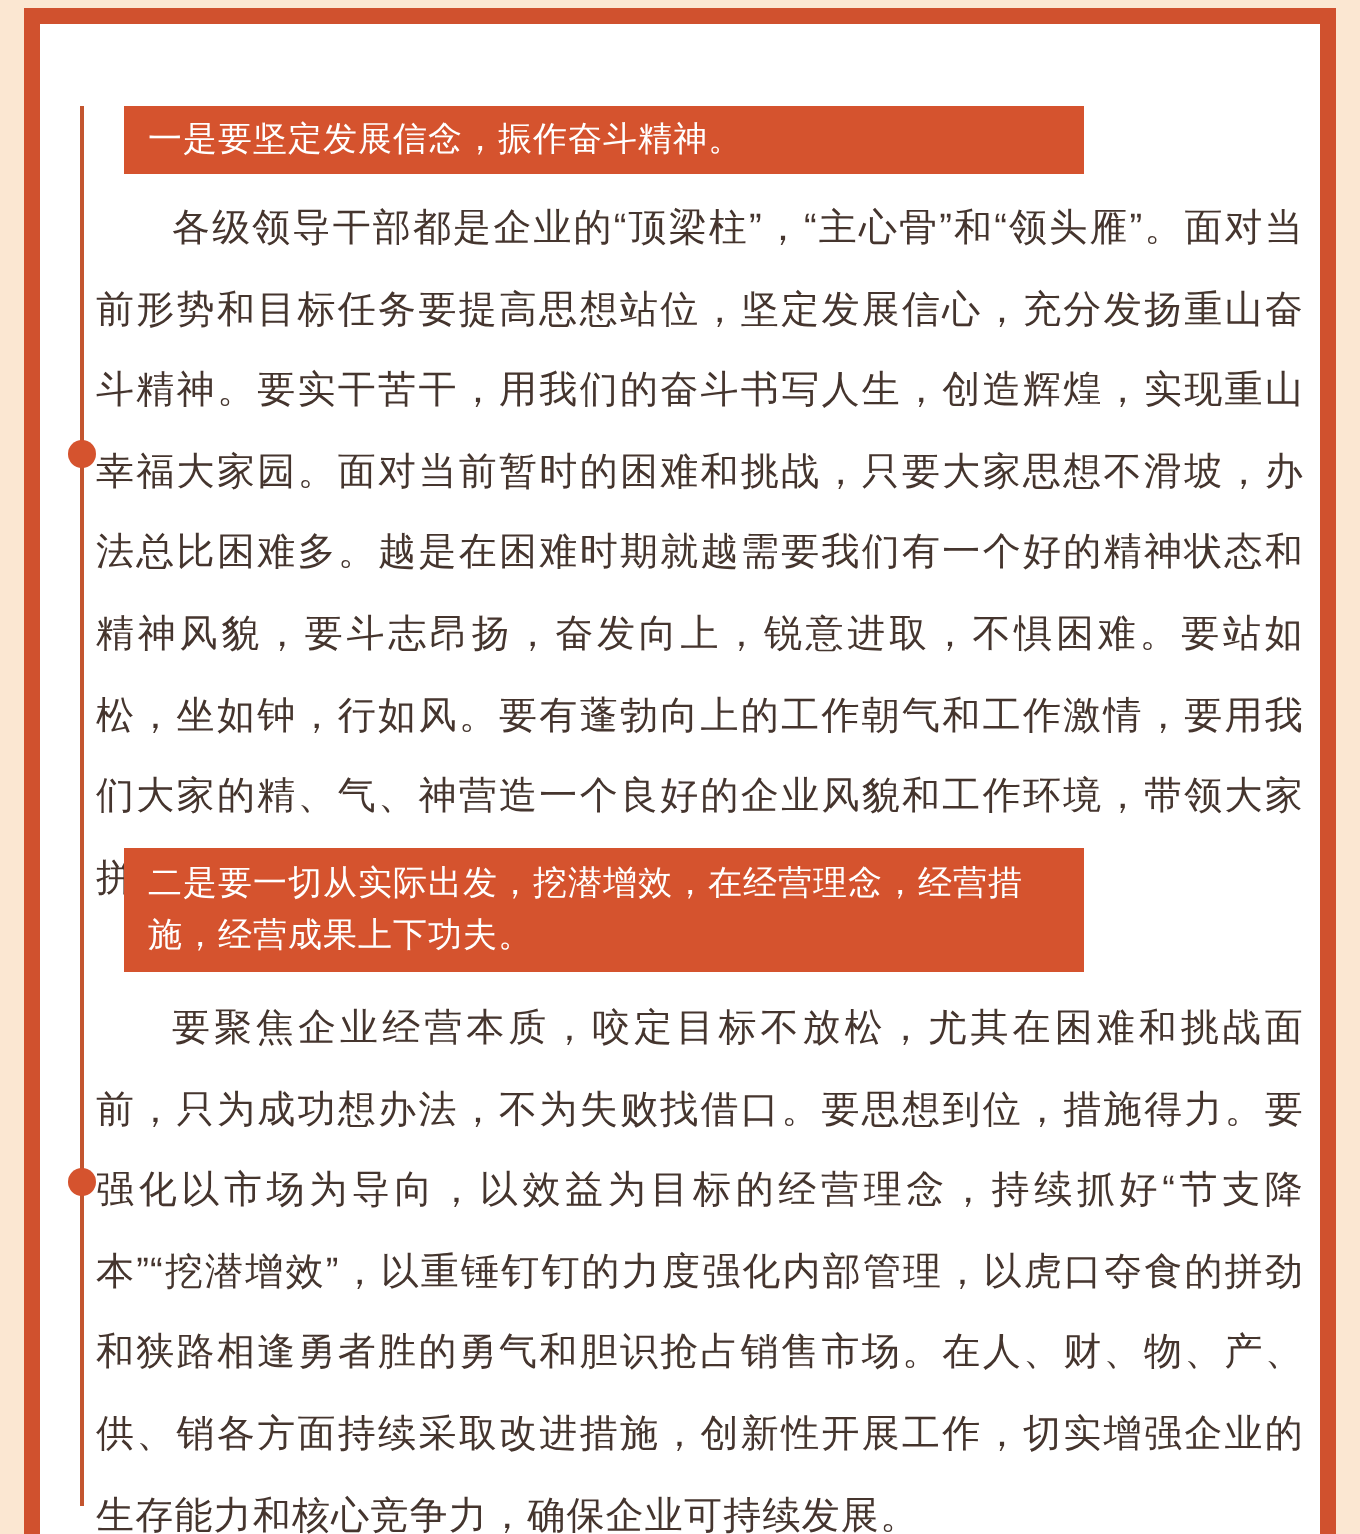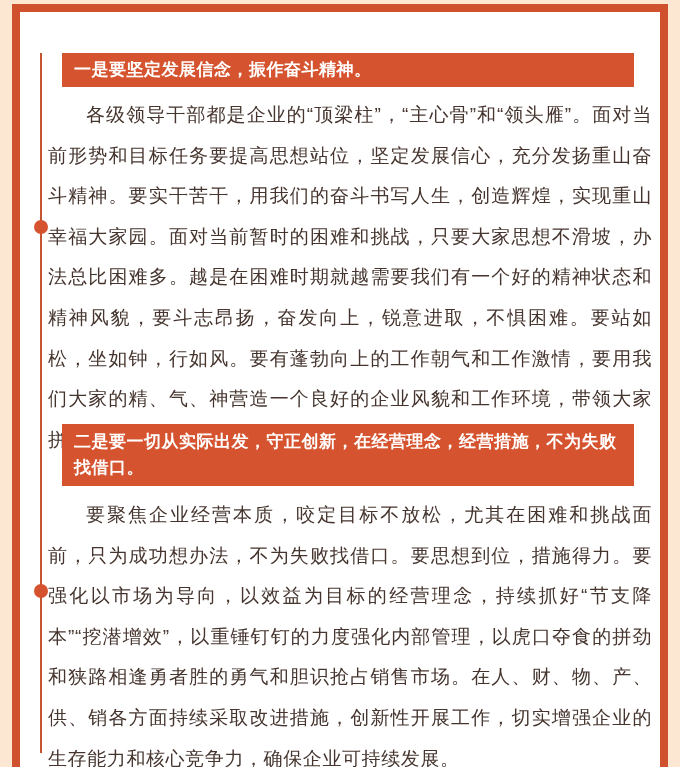--- a/index.html
+++ b/index.html
@@ -37,25 +37,25 @@
     width: 14px;
     height: 14px;
     border-radius: 50%;
     background: #d5532e;
   }
   .bullet.b1 { top: 220px; }
   .bullet.b2 { top: 584px; }
   .banner {
     position: absolute;
     left: 62px;
-    width: 572px;
+    width: 480px;
     box-sizing: border-box;
     background: #d5532e;
     color: #ffffff;
-    font-weight: bold;
+    font-weight: normal;
     font-size: 17px;
     line-height: 26px;
     padding: 4px 12px 4px 12px;
     letter-spacing: 0.5px;
   }
   .banner.banner-1 { top: 53px; min-height: 32px; }
   .banner.banner-2 { top: 424px; min-height: 62px; padding-top: 5px; padding-bottom: 5px; }
   .para {
     position: absolute;
     left: 48px;
@@ -76,15 +76,15 @@
 <div class="frame"></div>
 
 <div class="accent-line"></div>
 <div class="bullet b1"></div>
 <div class="bullet b2"></div>
 
 <div class="banner banner-1">一是要坚定发展信念，振作奋斗精神。</div>
 
 <div class="para para-1">各级领导干部都是企业的“顶梁柱”，“主心骨”和“领头雁”。面对当前形势和目标任务要提高思想站位，坚定发展信心，充分发扬重山奋斗精神。要实干苦干，用我们的奋斗书写人生，创造辉煌，实现重山幸福大家园。面对当前暂时的困难和挑战，只要大家思想不滑坡，办法总比困难多。越是在困难时期就越需要我们有一个好的精神状态和精神风貌，要斗志昂扬，奋发向上，锐意进取，不惧困难。要站如松，坐如钟，行如风。要有蓬勃向上的工作朝气和工作激情，要用我们大家的精、气、神营造一个良好的企业风貌和工作环境，带领大家拼搏奉献，创造佳绩。</div>
 
-<div class="banner banner-2">二是要一切从实际出发，守正创新，在经营理念，经营措施，不为失败找借口。</div>
+<div class="banner banner-2">二是要一切从实际出发，挖潜增效，在经营理念，经营措施，经营成果上下功夫。</div>
 
 <div class="para para-2">要聚焦企业经营本质，咬定目标不放松，尤其在困难和挑战面前，只为成功想办法，不为失败找借口。要思想到位，措施得力。要强化以市场为导向，以效益为目标的经营理念，持续抓好“节支降本”“挖潜增效”，以重锤钉钉的力度强化内部管理，以虎口夺食的拼劲和狭路相逢勇者胜的勇气和胆识抢占销售市场。在人、财、物、产、供、销各方面持续采取改进措施，创新性开展工作，切实增强企业的生存能力和核心竞争力，确保企业可持续发展。</div>
 
 </body></html>

